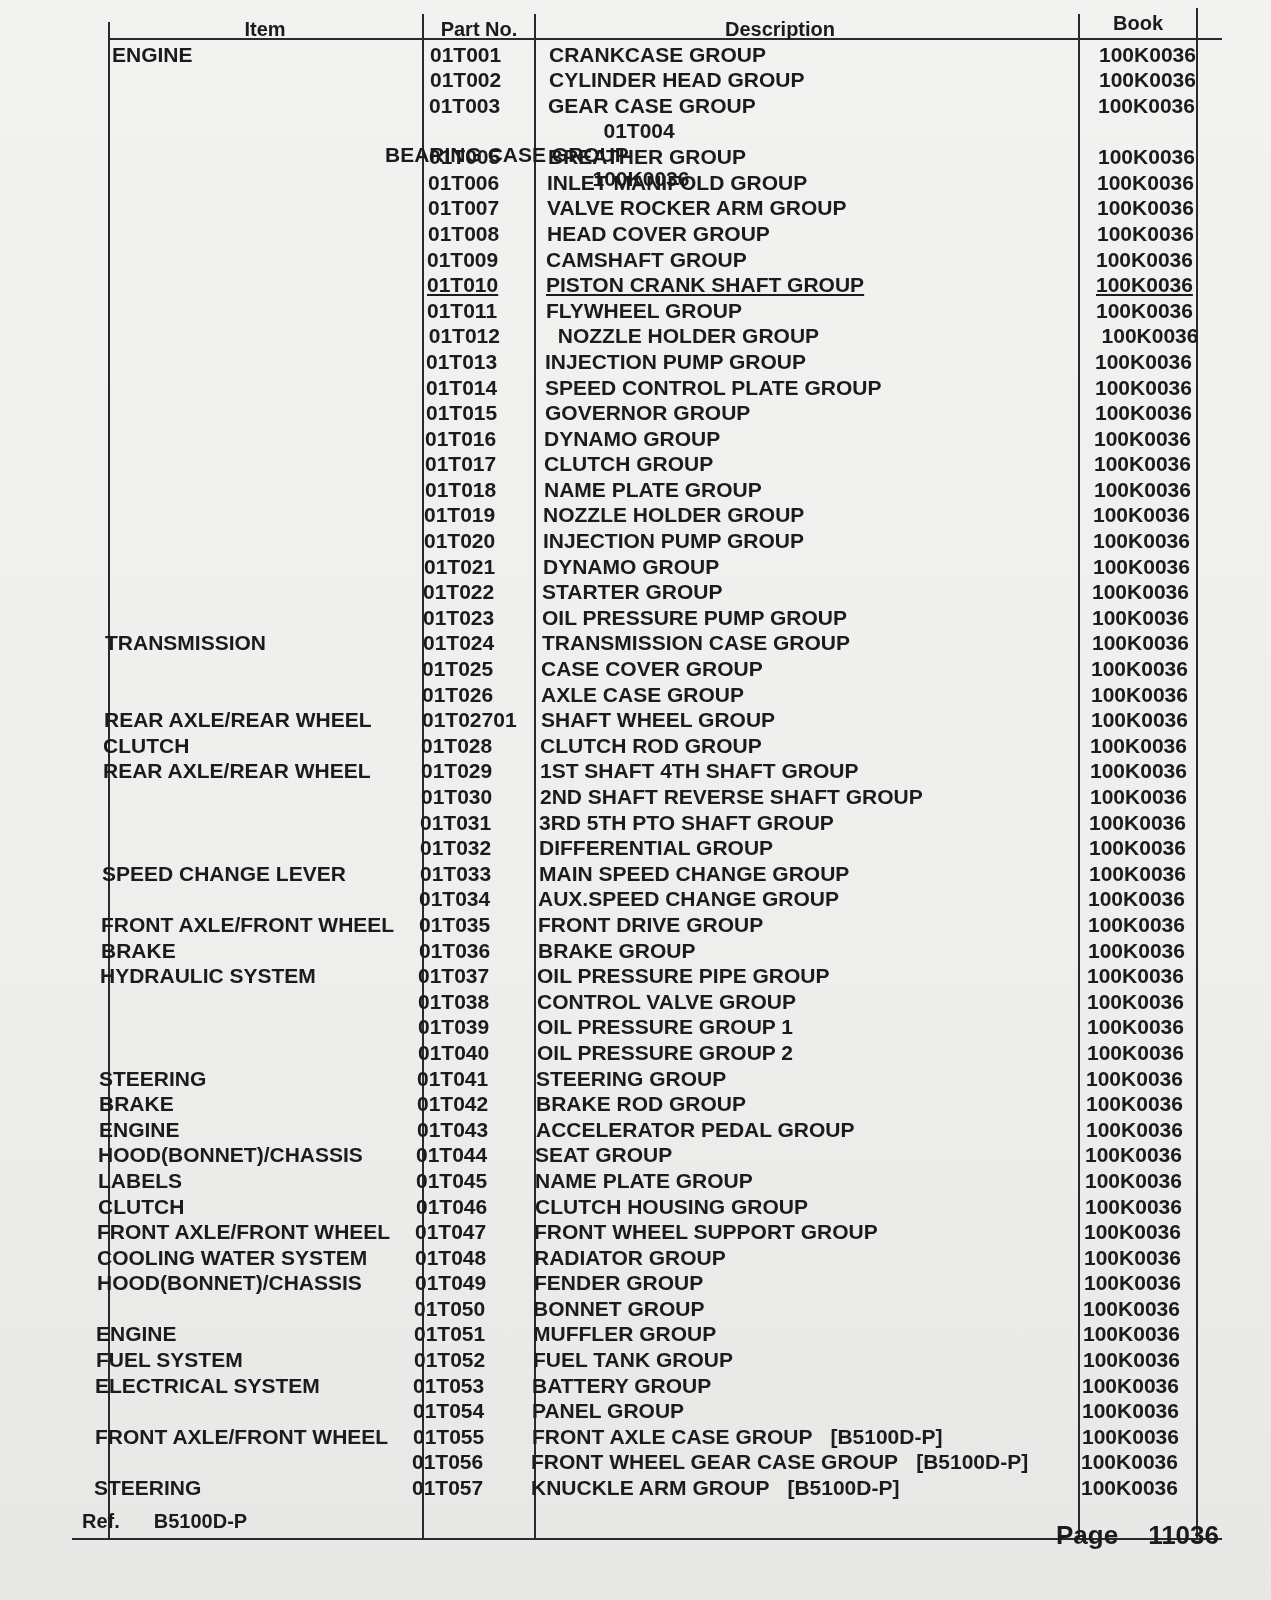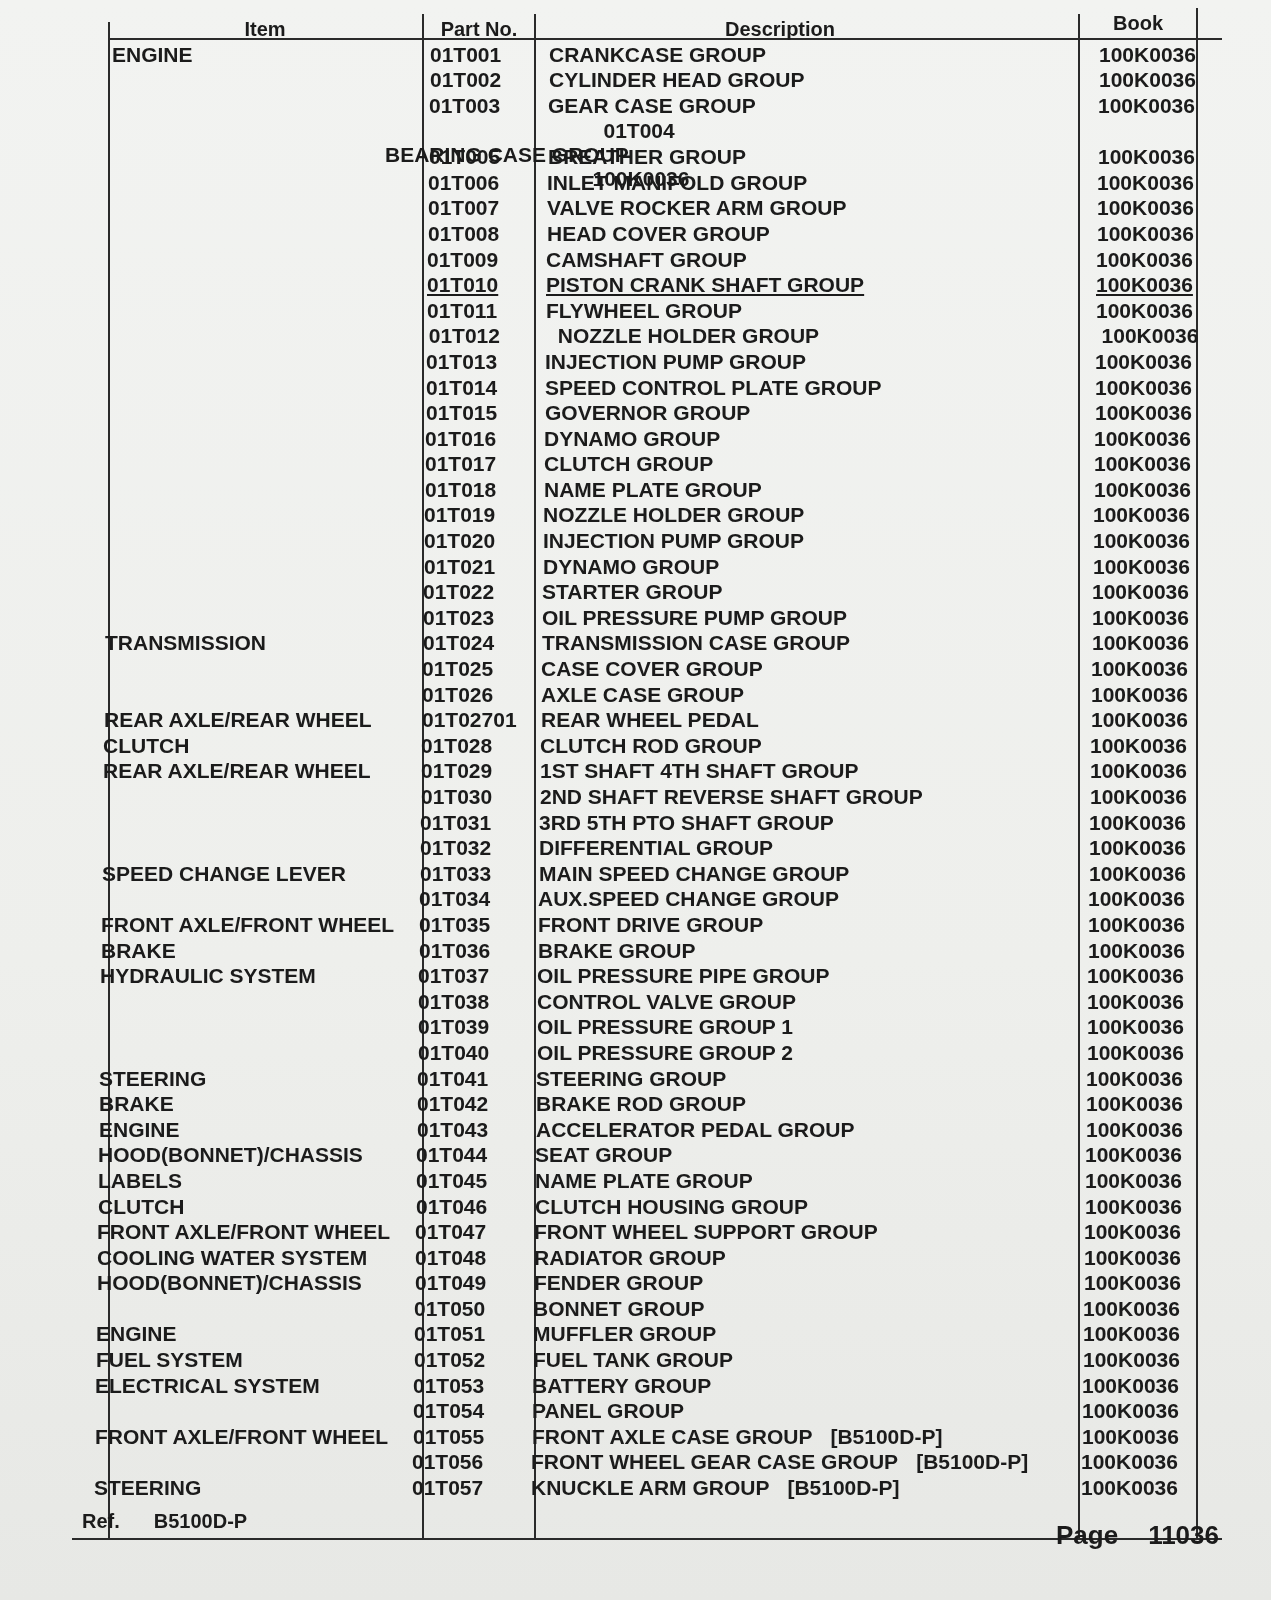--- a/index.html
+++ b/index.html
@@ -223,21 +223,21 @@
         </div>
         <div class="row" style="transform: translateX(-8px);">
           <div class="c-item"></div>
           <div class="c-part">01T026</div>
           <div class="c-desc"><span>AXLE CASE GROUP</span><span class="ref-tag"></span></div>
           <div class="c-book">100K0036</div>
         </div>
         <div class="row" style="transform: translateX(-8px);">
           <div class="c-item">REAR AXLE/REAR WHEEL</div>
           <div class="c-part">01T02701</div>
-          <div class="c-desc"><span>REAR WHEEL PEDAL</span><span class="ref-tag"></span></div>
+          <div class="c-desc"><span>SHAFT WHEEL GROUP</span><span class="ref-tag"></span></div>
           <div class="c-book">100K0036</div>
         </div>
         <div class="row" style="transform: translateX(-9px);">
           <div class="c-item">CLUTCH</div>
           <div class="c-part">01T028</div>
           <div class="c-desc"><span>CLUTCH ROD GROUP</span><span class="ref-tag"></span></div>
           <div class="c-book">100K0036</div>
         </div>
         <div class="row" style="transform: translateX(-9px);">
           <div class="c-item">REAR AXLE/REAR WHEEL</div>

